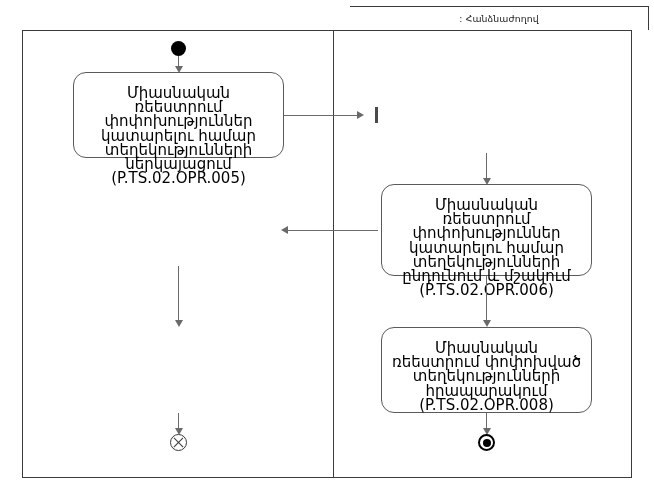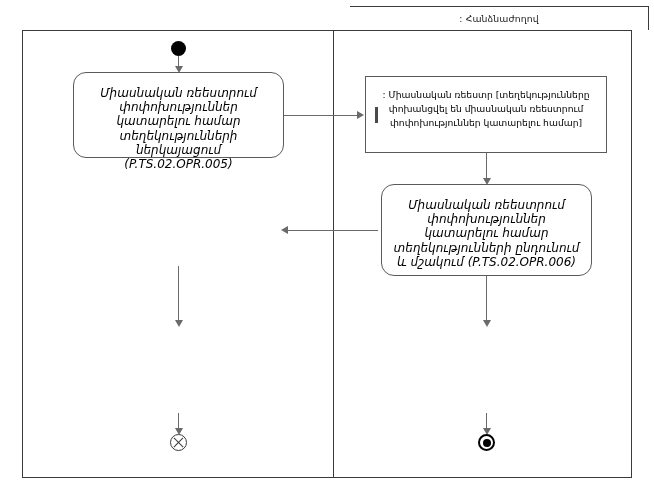--- a/index.html
+++ b/index.html
@@ -51,25 +51,24 @@
     border: 1.1px solid #5a5a5a;
     border-radius: 13px;
     background: #ffffff;
     display: flex;
     align-items: flex-start;
     justify-content: center;
     padding-top: 13px;
     text-align: center;
   }
   .action .txt {
-    font-size: 12px;
+    font-size: 15px;
     line-height: 14.2px;
     color: #000000;
     padding: 0 9px;
-    font-style: italic;
   }
 
   
   .objnode {
     position: absolute;
     box-sizing: border-box;
     border: 1.1px solid #5a5a5a;
     background: #ffffff;
     display: flex;
     align-items: flex-start;
@@ -202,33 +201,33 @@
   <div class="arrow down" style="left:174.5px; top:320px;"></div>
 
 
   <div class="edge-v" style="left:178px; top:413px; height:18px;"></div>
   <div class="arrow down" style="left:174.5px; top:428px;"></div>
   <div class="flow-final-node" style="left:170px; top:434px;">
     <div class="x1"></div>
     <div class="x2"></div>
   </div>
 
-  <div class="objnode" style="left:365px; top:76px; width:242px; height:77px;">
-    <span class="txt">: Միասնական ռեեստր [տեղեկությունները փոխանցվել են միասնական ռեեստրում փոփոխություններ կատարելու համար]</span>
-  </div>
   <div class="pin" style="left:375px; top:107px;"></div>
 
   <div class="edge-v" style="left:486px; top:153px; height:27px;"></div>
   <div class="arrow down" style="left:482.5px; top:178px;"></div>
 
   <div class="action" style="left:381px; top:184px; width:211px; height:92px;">
     <span class="txt">Միասնական ռեեստրում փոփոխություններ կատարելու համար տեղեկությունների ընդունում և մշակում (P.TS.02.OPR.006)</span>
   </div>
 
   <div class="edge-v" style="left:486px; top:276px; height:46px;"></div>
   <div class="arrow down" style="left:482.5px; top:320px;"></div>
 
+  <div class="action" style="left:381px; top:327px; width:211px; height:86px;">
+    <span class="txt">Միասնական ռեեստրում փոփոխված տեղեկությունների հրապարակում (P.TS.02.OPR.008)</span>
+  </div>
 
   <div class="edge-v" style="left:486px; top:413px; height:18px;"></div>
   <div class="arrow down" style="left:482.5px; top:428px;"></div>
   <div class="final-node" style="left:478px; top:434px;"></div>
 
 </div>
 
 </body></html>

